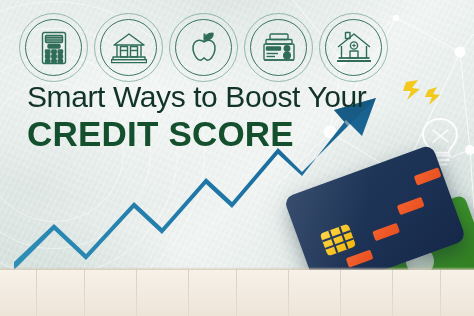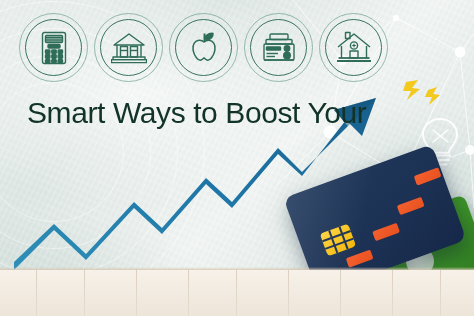--- a/index.html
+++ b/index.html
@@ -48,21 +48,21 @@
     position:absolute;border-radius:50%;border:1px solid #4e8b77;box-sizing:border-box;
   }
   .icon-badge .ring.outer{left:0;top:0;width:69px;height:69px;opacity:.55;}
   .icon-badge .ring.inner{left:6px;top:6px;width:57px;height:57px;opacity:.95;border-color:#2f6d58;}
   .icon-badge .glyph{
     position:absolute;left:6px;top:6px;width:57px;height:57px;
     display:flex;align-items:center;justify-content:center;
   }
 
   
-  .headline{position:absolute;left:27px;top:98px;line-height:1;}
+  .headline{position:absolute;left:27px;top:82px;line-height:1;}
   .line-1{
     font-size:30px;font-weight:400;color:#123327;letter-spacing:-.4px;white-space:nowrap;
     font-family:"Liberation Sans", sans-serif;
   }
   .line-2{
     font-size:35px;font-weight:700;color:#14502e;letter-spacing:.2px;white-space:nowrap;
     margin-top:4px;font-family:"Liberation Sans", sans-serif;
   }
 
   
@@ -292,20 +292,21 @@
   <div class="bulb">
     <svg width="62" height="62" viewBox="0 0 62 62" fill="none" stroke="#ffffff" stroke-width="2.1" opacity=".92" stroke-linejoin="round" stroke-linecap="round">
       <path d="M31 6c-9.9 0-17 7-17 15.6 0 6 3.3 9.6 5.6 12.6 1.6 2.1 2.4 3.6 2.6 5.6h17.6c.2-2 1-3.5 2.6-5.6 2.3-3 5.6-6.6 5.6-12.6C48 13 40.9 6 31 6Z"></path>
       <path d="M21.5 42.5 h19.5 M22.5 47 h17.5 M25 51.5 h12.5"></path>
       <path d="M24 17 L39 29 M39 17 L24 29" stroke-width="1.6"></path>
     </svg>
   </div>
 
   <div class="headline">
     <div class="line-1">Smart Ways to Boost Your</div>
+    <div class="line-2">CREDIT SCORE</div>
   </div>
 
   <div class="card-green">
     <span class="strip2"></span>
     <span class="holo"></span>
     <span class="strip"></span>
   </div>
 
   <div class="card-navy">
     <span class="chip">

